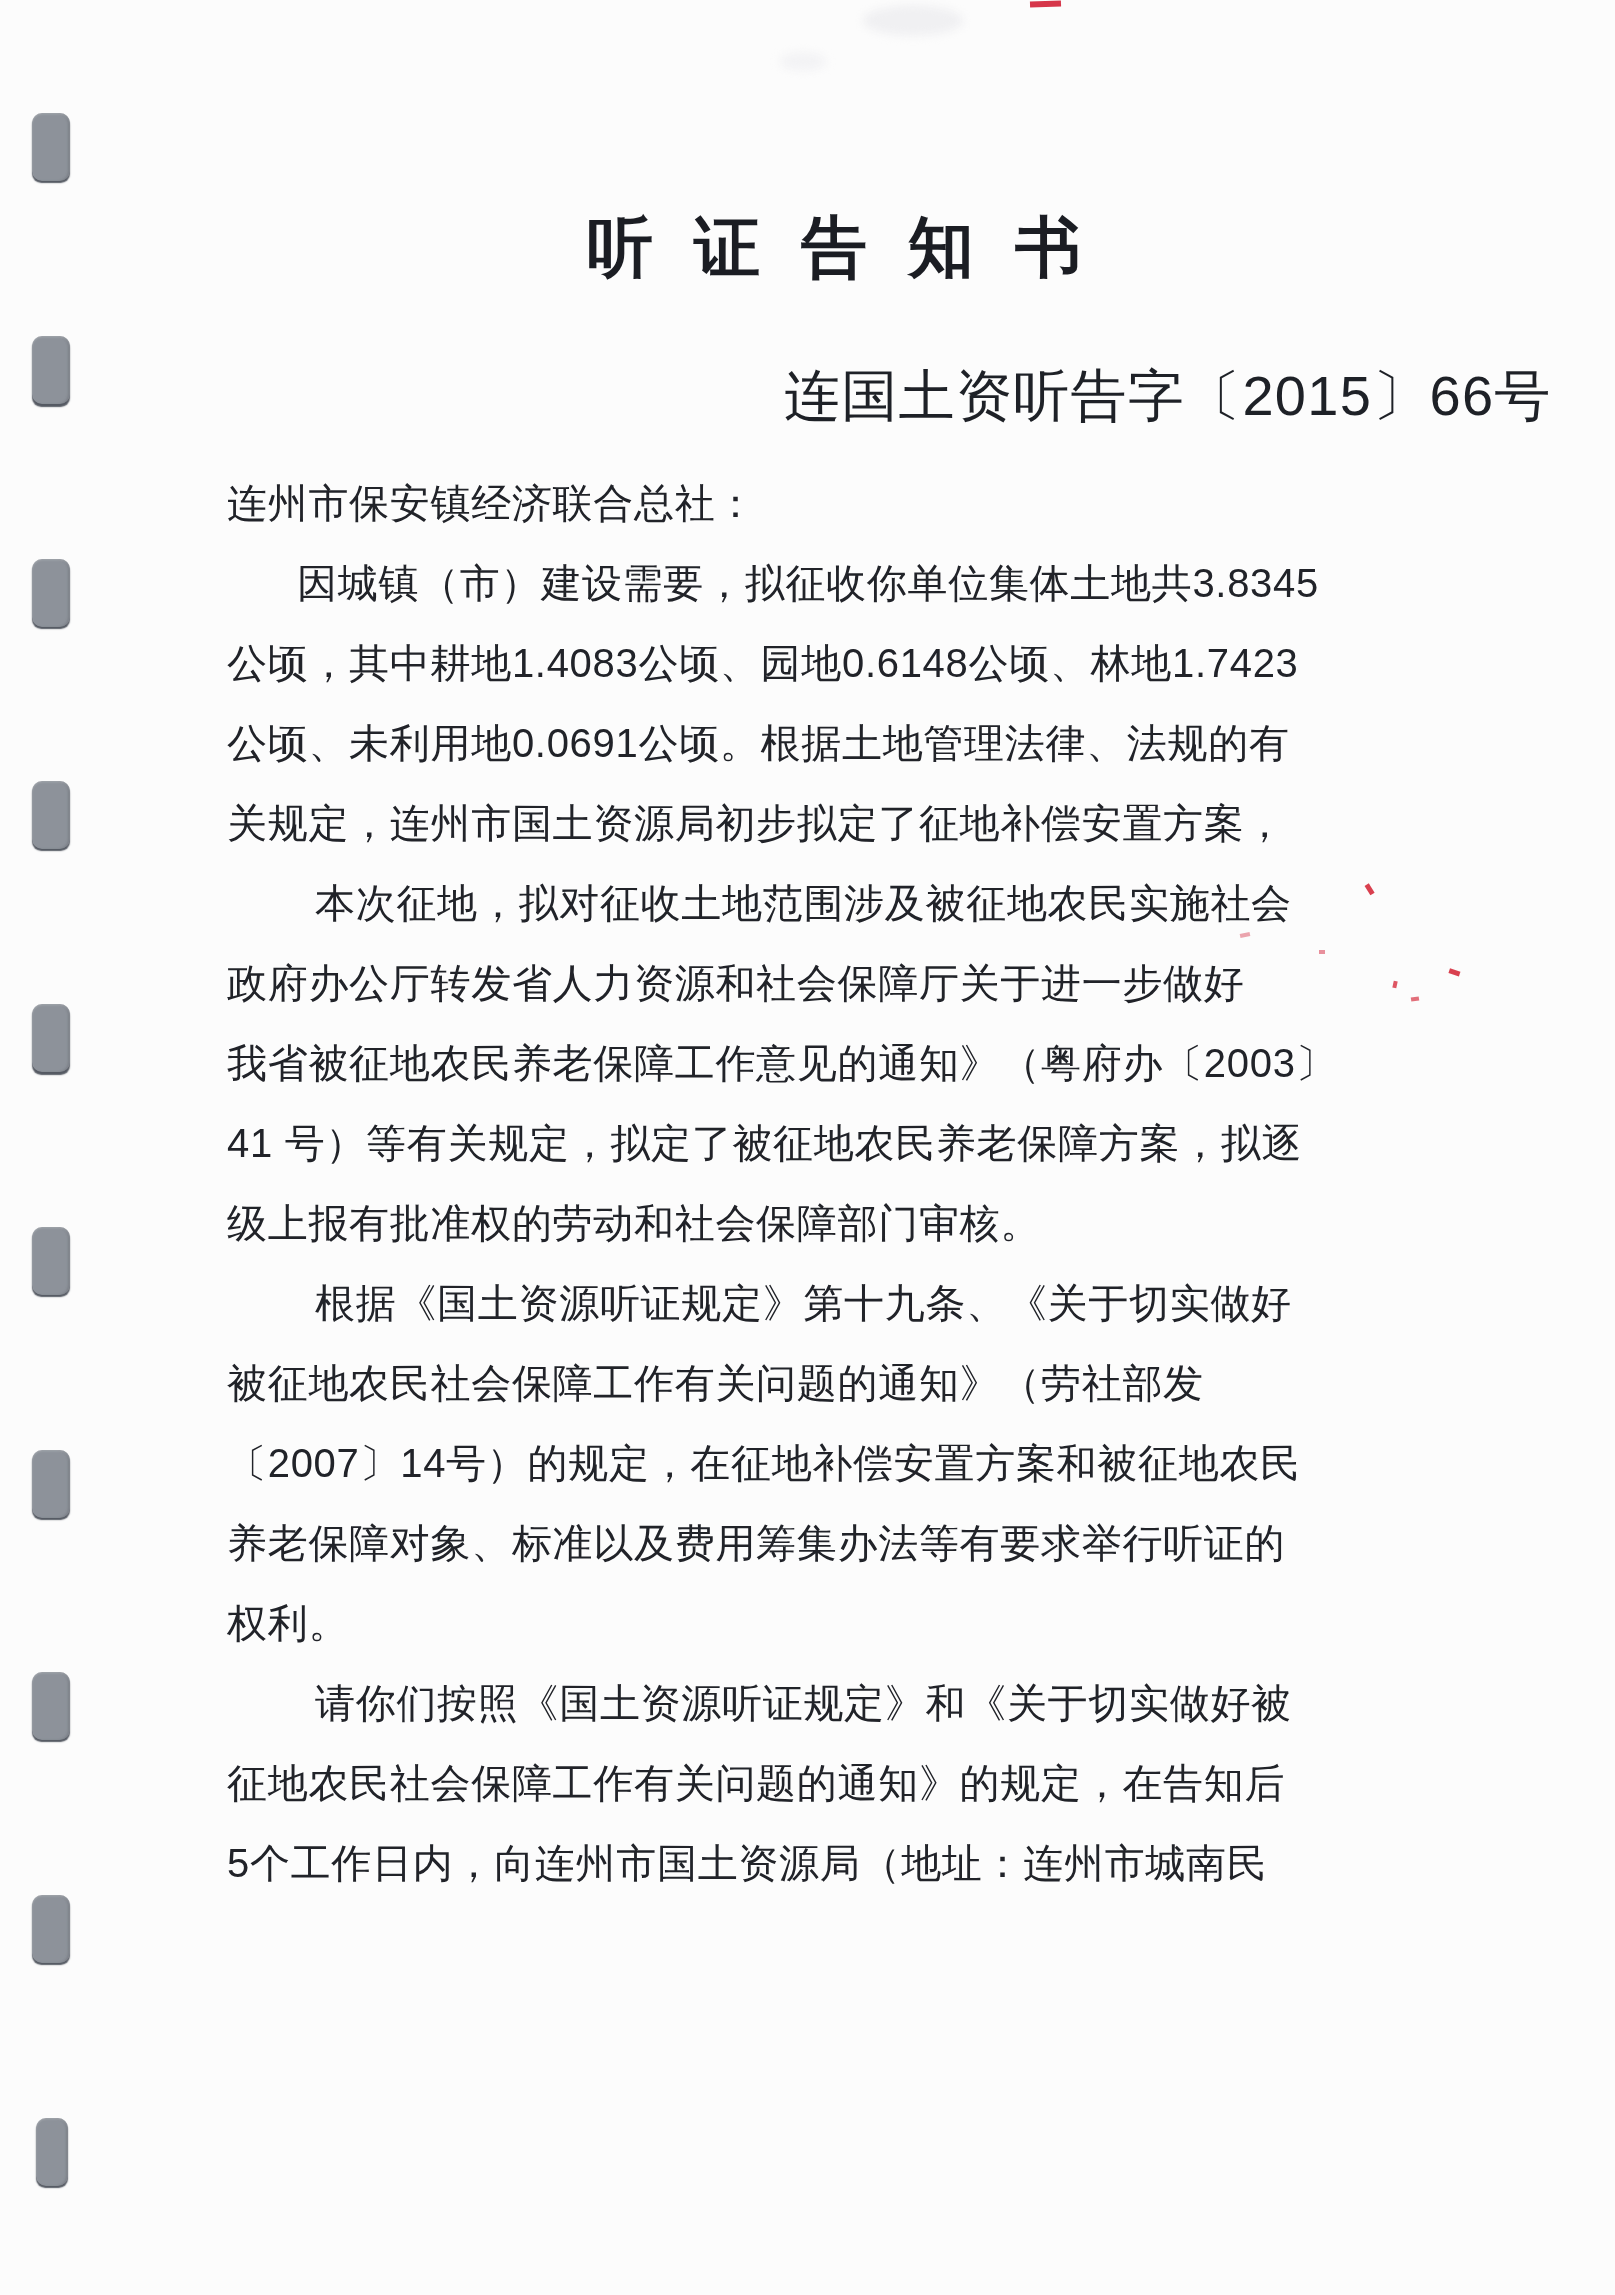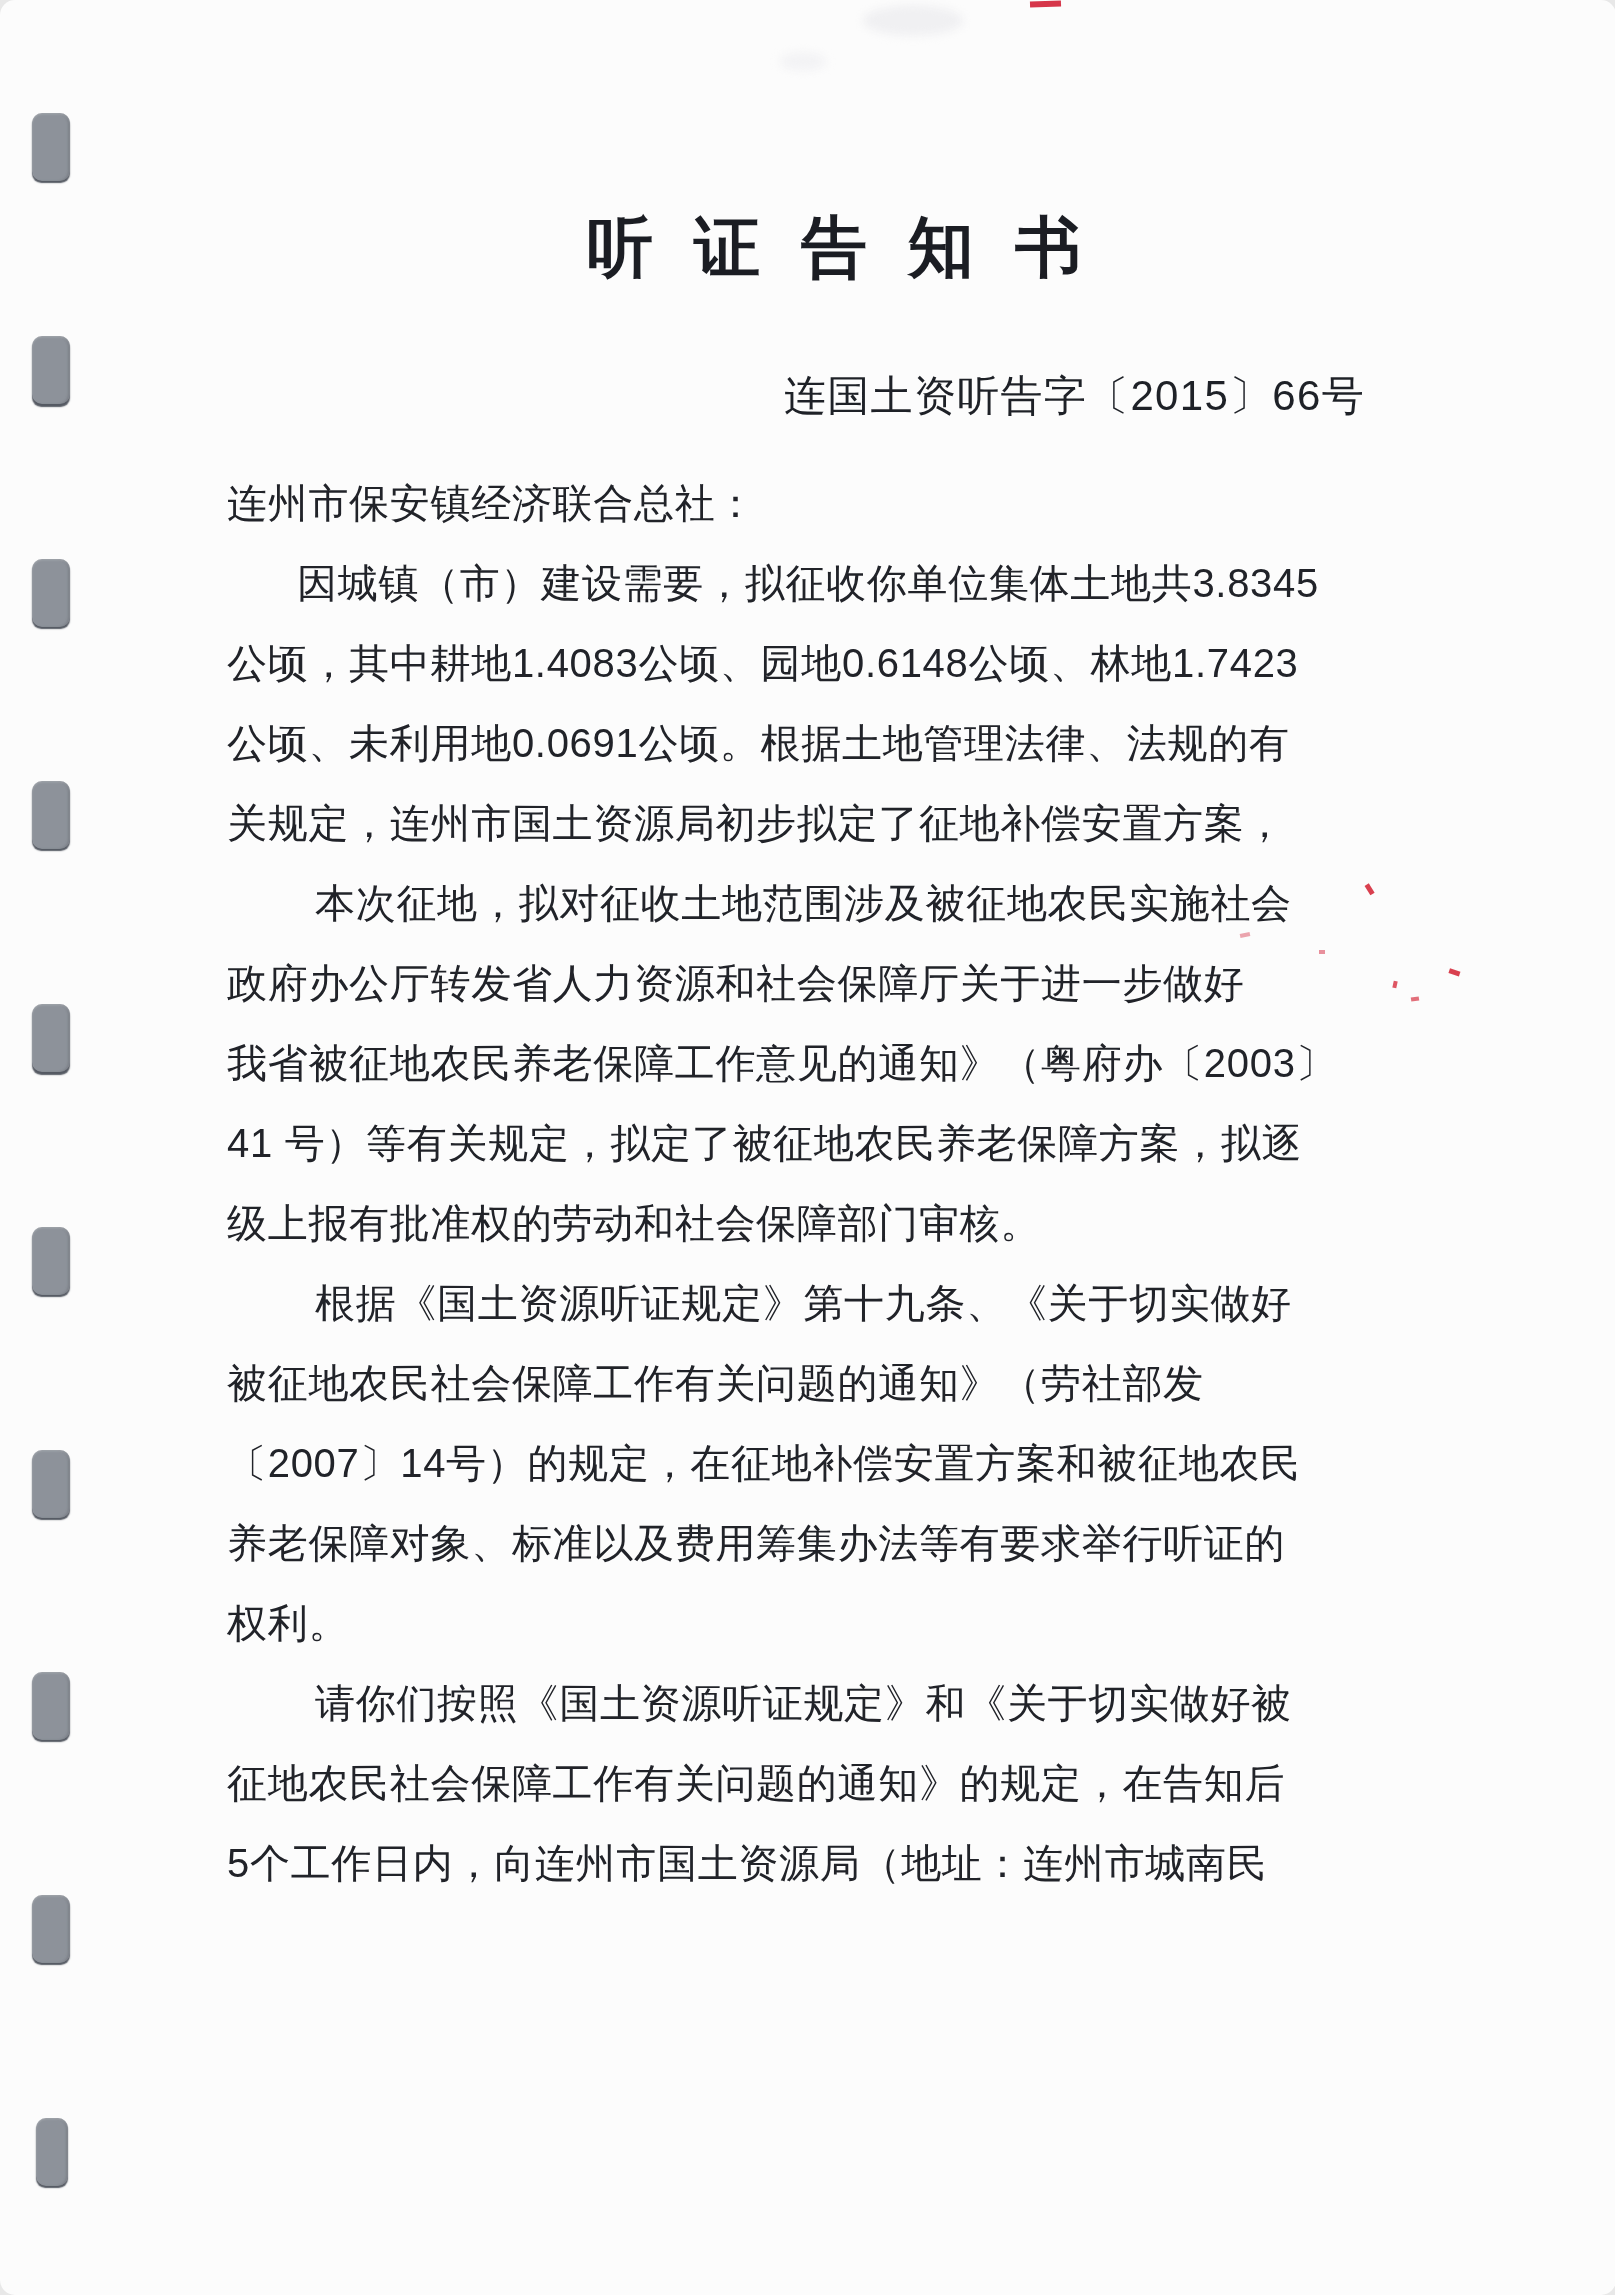--- a/index.html
+++ b/index.html
@@ -7,21 +7,20 @@
     padding: 0;
     background: #e8e8e8;
   }
   .page {
     position: relative;
     width: 1616px;
     height: 2295px;
     background: #fcfcfc;
     overflow: hidden;
     font-family: "Liberation Sans", "DejaVu Sans", sans-serif;
-    border-radius: 15px;
   }
   
   .smudge {
     position: absolute;
     background: #f0f0f2;
     border-radius: 50%;
     filter: blur(4px);
   }
   .smudge.s1 { left: 863px; top: 5.3px;  width: 100px; height: 30.5px; }
   .smudge.s2 { left: 780px; top: 52px; width: 46px;  height: 18.6px; background:#f3f3f5; }
@@ -48,21 +47,21 @@
     color: #1b1d23;
     white-space: nowrap;
   }
   
   .docnum {
     position: absolute;
     left: 784px;
     top: 366px;
     height: 60px;
     line-height: 60px;
-    font-size: 42px;
+    font-size: 56px;
     letter-spacing: 1.3px;
     color: #1e2127;
     white-space: nowrap;
   }
   
   .bodyblock {
     position: absolute;
     left: 227px;
     top: 463px;
     color: #212329;

